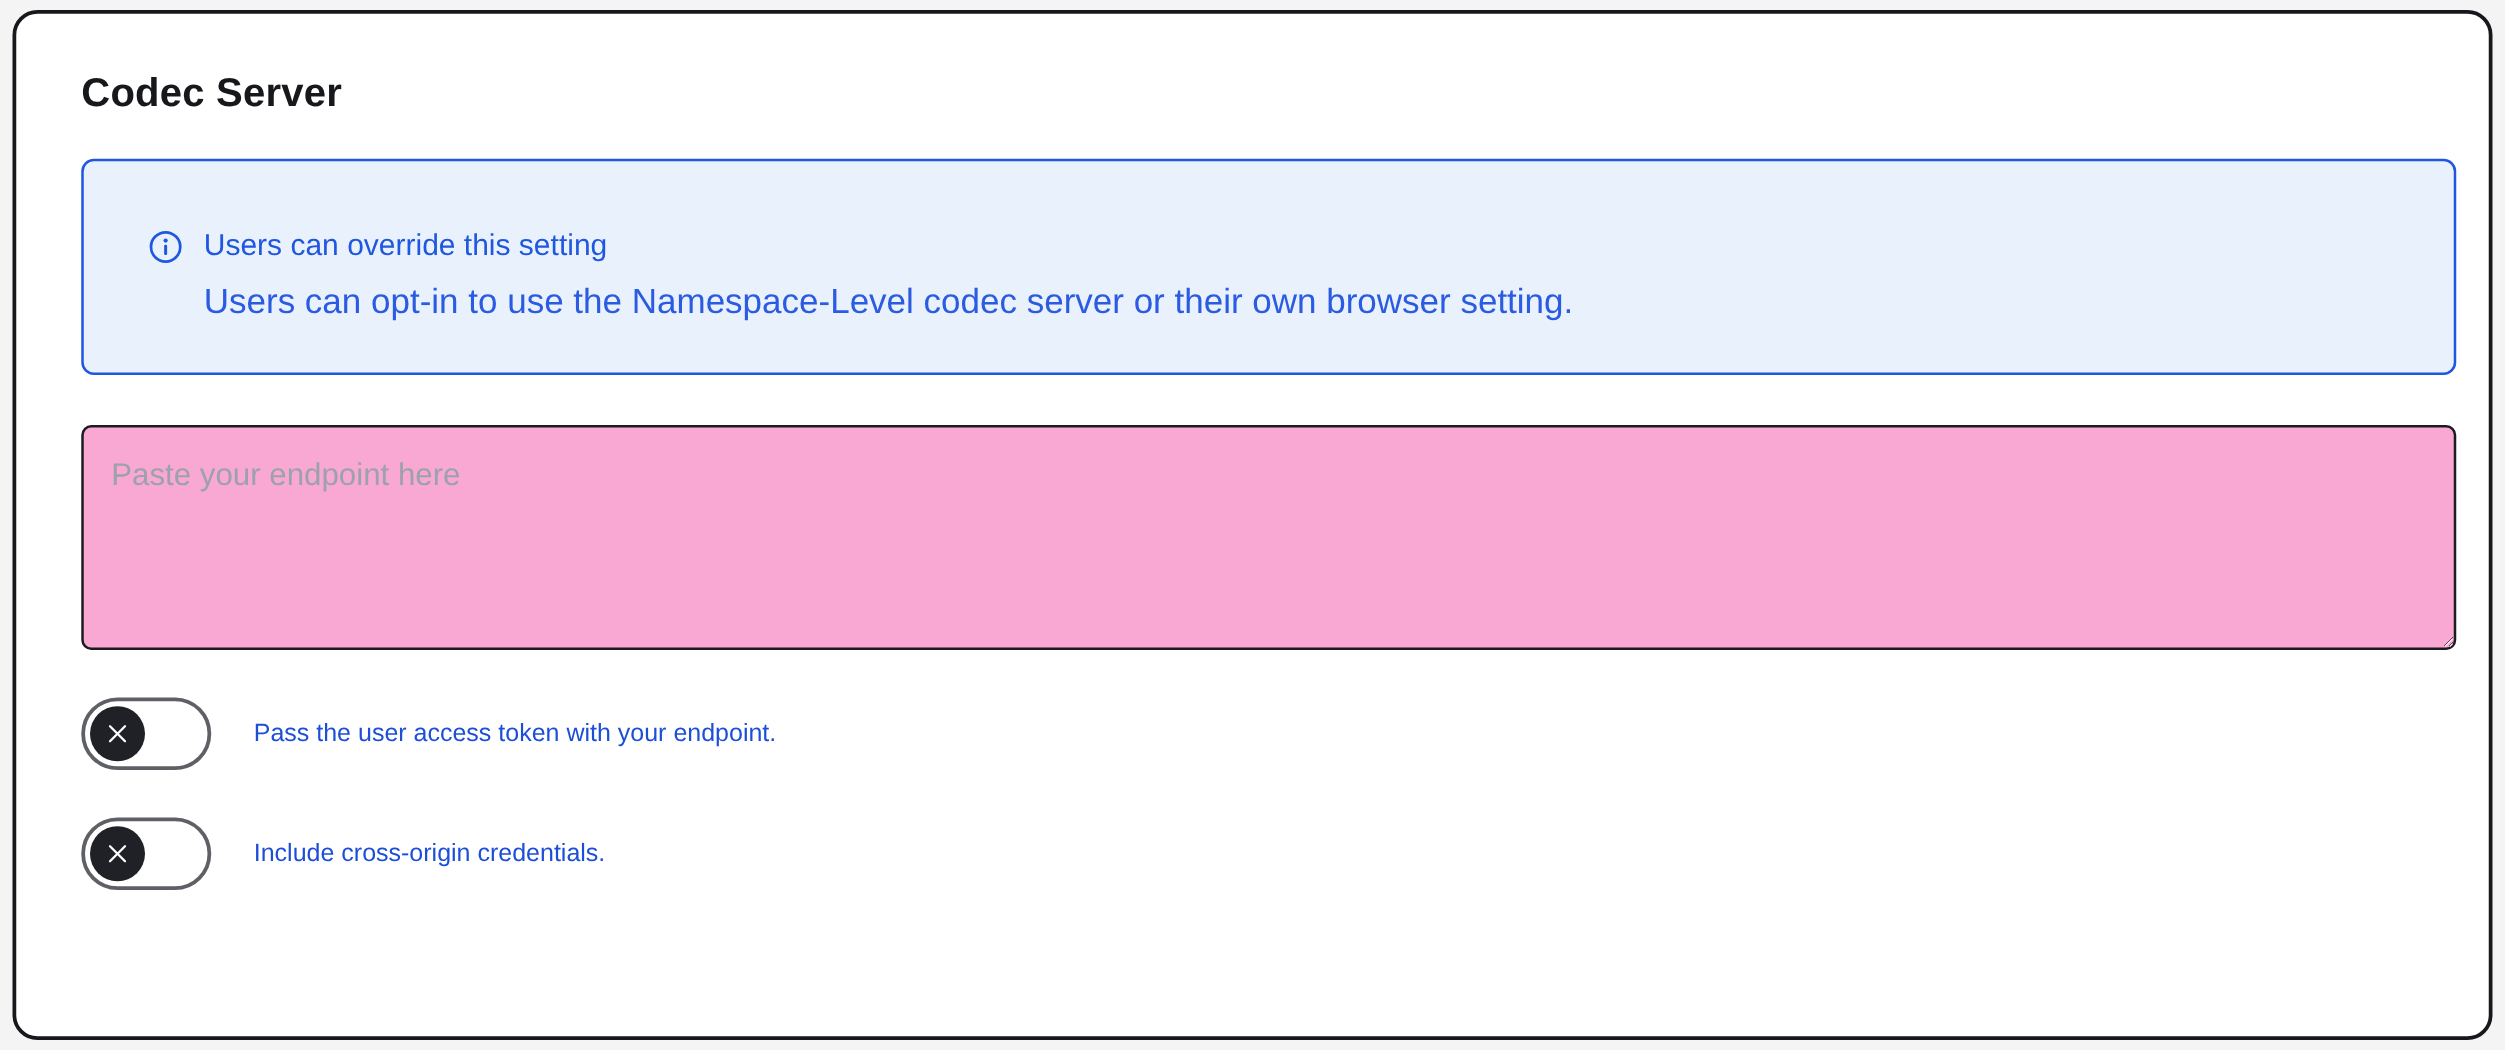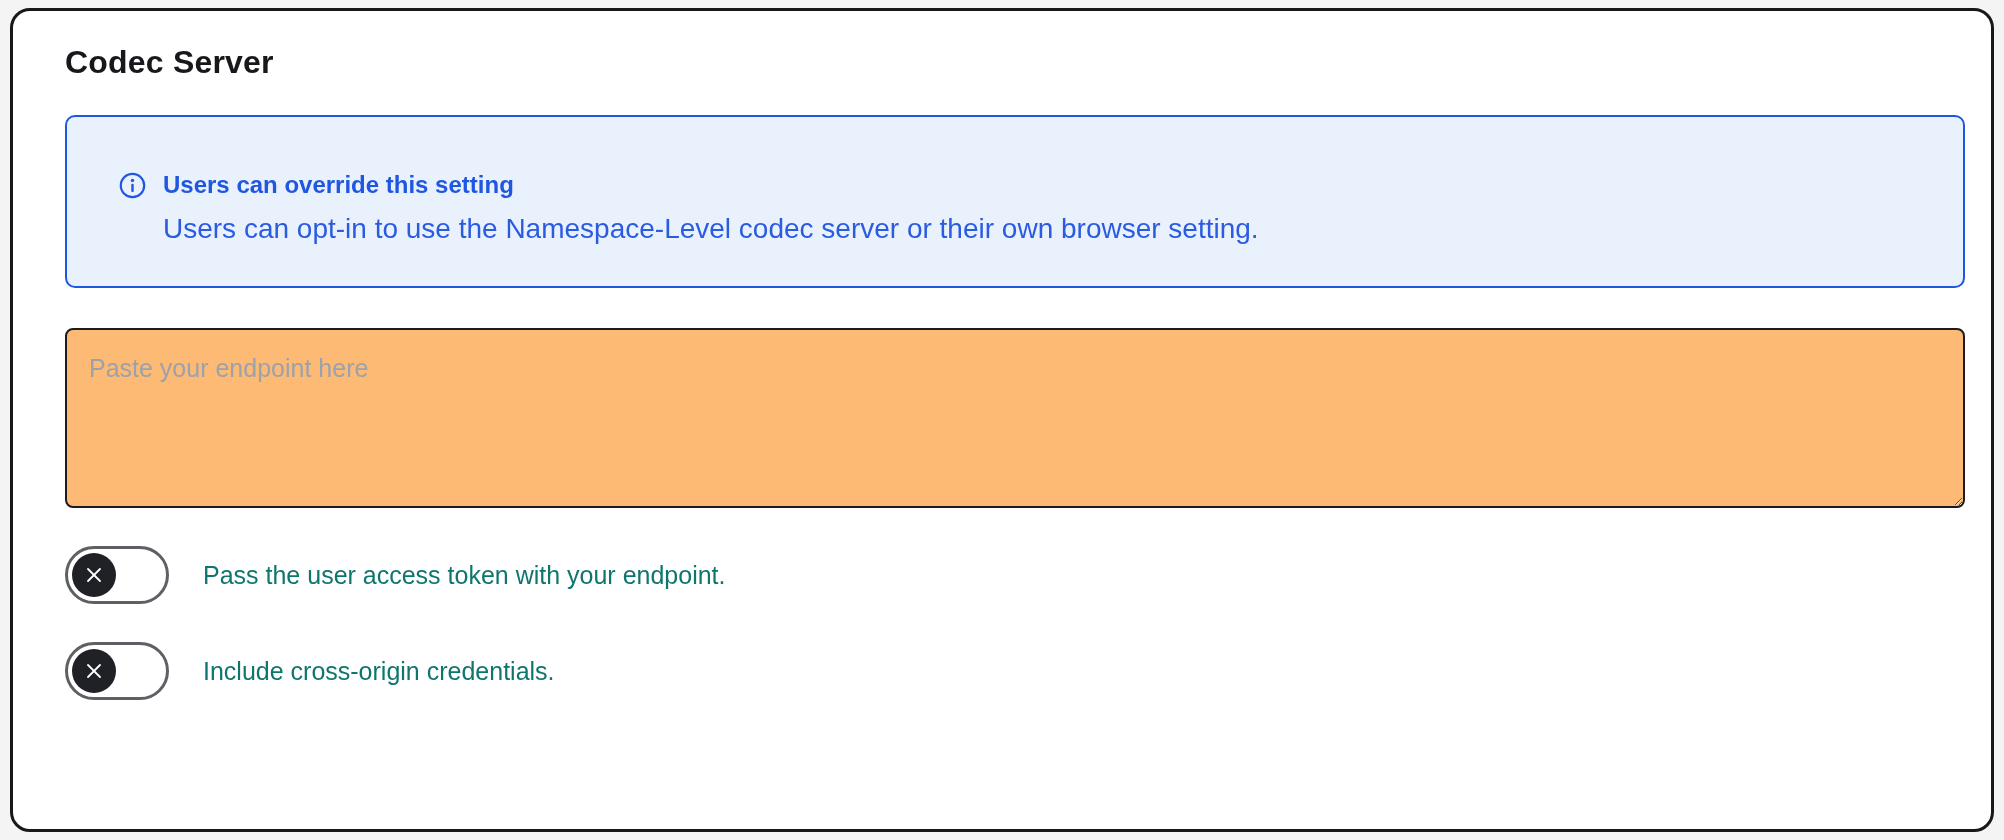--- a/index.html
+++ b/index.html
@@ -17,21 +17,21 @@
   .card {
     position: absolute;
     left: 10px;
     top: 8px;
     width: 1984px;
     height: 824px;
     box-sizing: border-box;
     background: #ffffff;
     border: 3px solid #17181c;
     border-radius: 20px;
-    padding: 32px 42px 0 42px;
+    padding: 44px 42px 0 42px;
   }
   .section-title {
     margin: 0 0 34px 10px;
     font-size: 32px;
     line-height: 38px;
     font-weight: 700;
     color: #17181c;
     letter-spacing: 0.2px;
   }
   .info-alert {
@@ -51,21 +51,21 @@
   }
   .info-icon {
     width: 27px;
     height: 27px;
     flex: 0 0 auto;
     display: block;
   }
   .alert-heading {
     font-size: 24px;
     line-height: 30px;
-    font-weight: 700;
+    font-weight: 400;
     color: #2057e0;
   }
   .alert-body {
     margin: 14px 0 0 44px;
     font-size: 28px;
     line-height: 30px;
     font-weight: 400;
     color: #2b5be0;
   }
   .endpoint-description {
@@ -81,21 +81,21 @@
     width: 1900px;
     height: 180px;
     border: 2px solid #1b1c20;
     border-radius: 8px;
     padding: 24px 22px;
     font-family: "Liberation Sans", "DejaVu Sans", sans-serif;
     font-size: 25px;
     color: #17181c;
     resize: both;
     outline: none;
-    background: #fdba74;
+    background: #f9a8d4;
   }
   .endpoint-input::placeholder {
     color: #9ca1ab;
     opacity: 1;
   }
   .toggle-row {
     display: flex;
     align-items: center;
     gap: 34px;
     margin: 38px 0 0 10px;
@@ -121,23 +121,23 @@
     display: flex;
     align-items: center;
     justify-content: center;
   }
   .x-icon {
     width: 22px;
     height: 22px;
     display: block;
   }
   .toggle-label {
-    font-size: 25px;
+    font-size: 20px;
     line-height: 32px;
-    color: #0f766e;
+    color: #1d4ed8;
   }
 </style>
 </head>
 <body>
 
 <div class="card">
 
   <h2 class="section-title">Codec Server</h2>
 
   <div class="info-alert">

